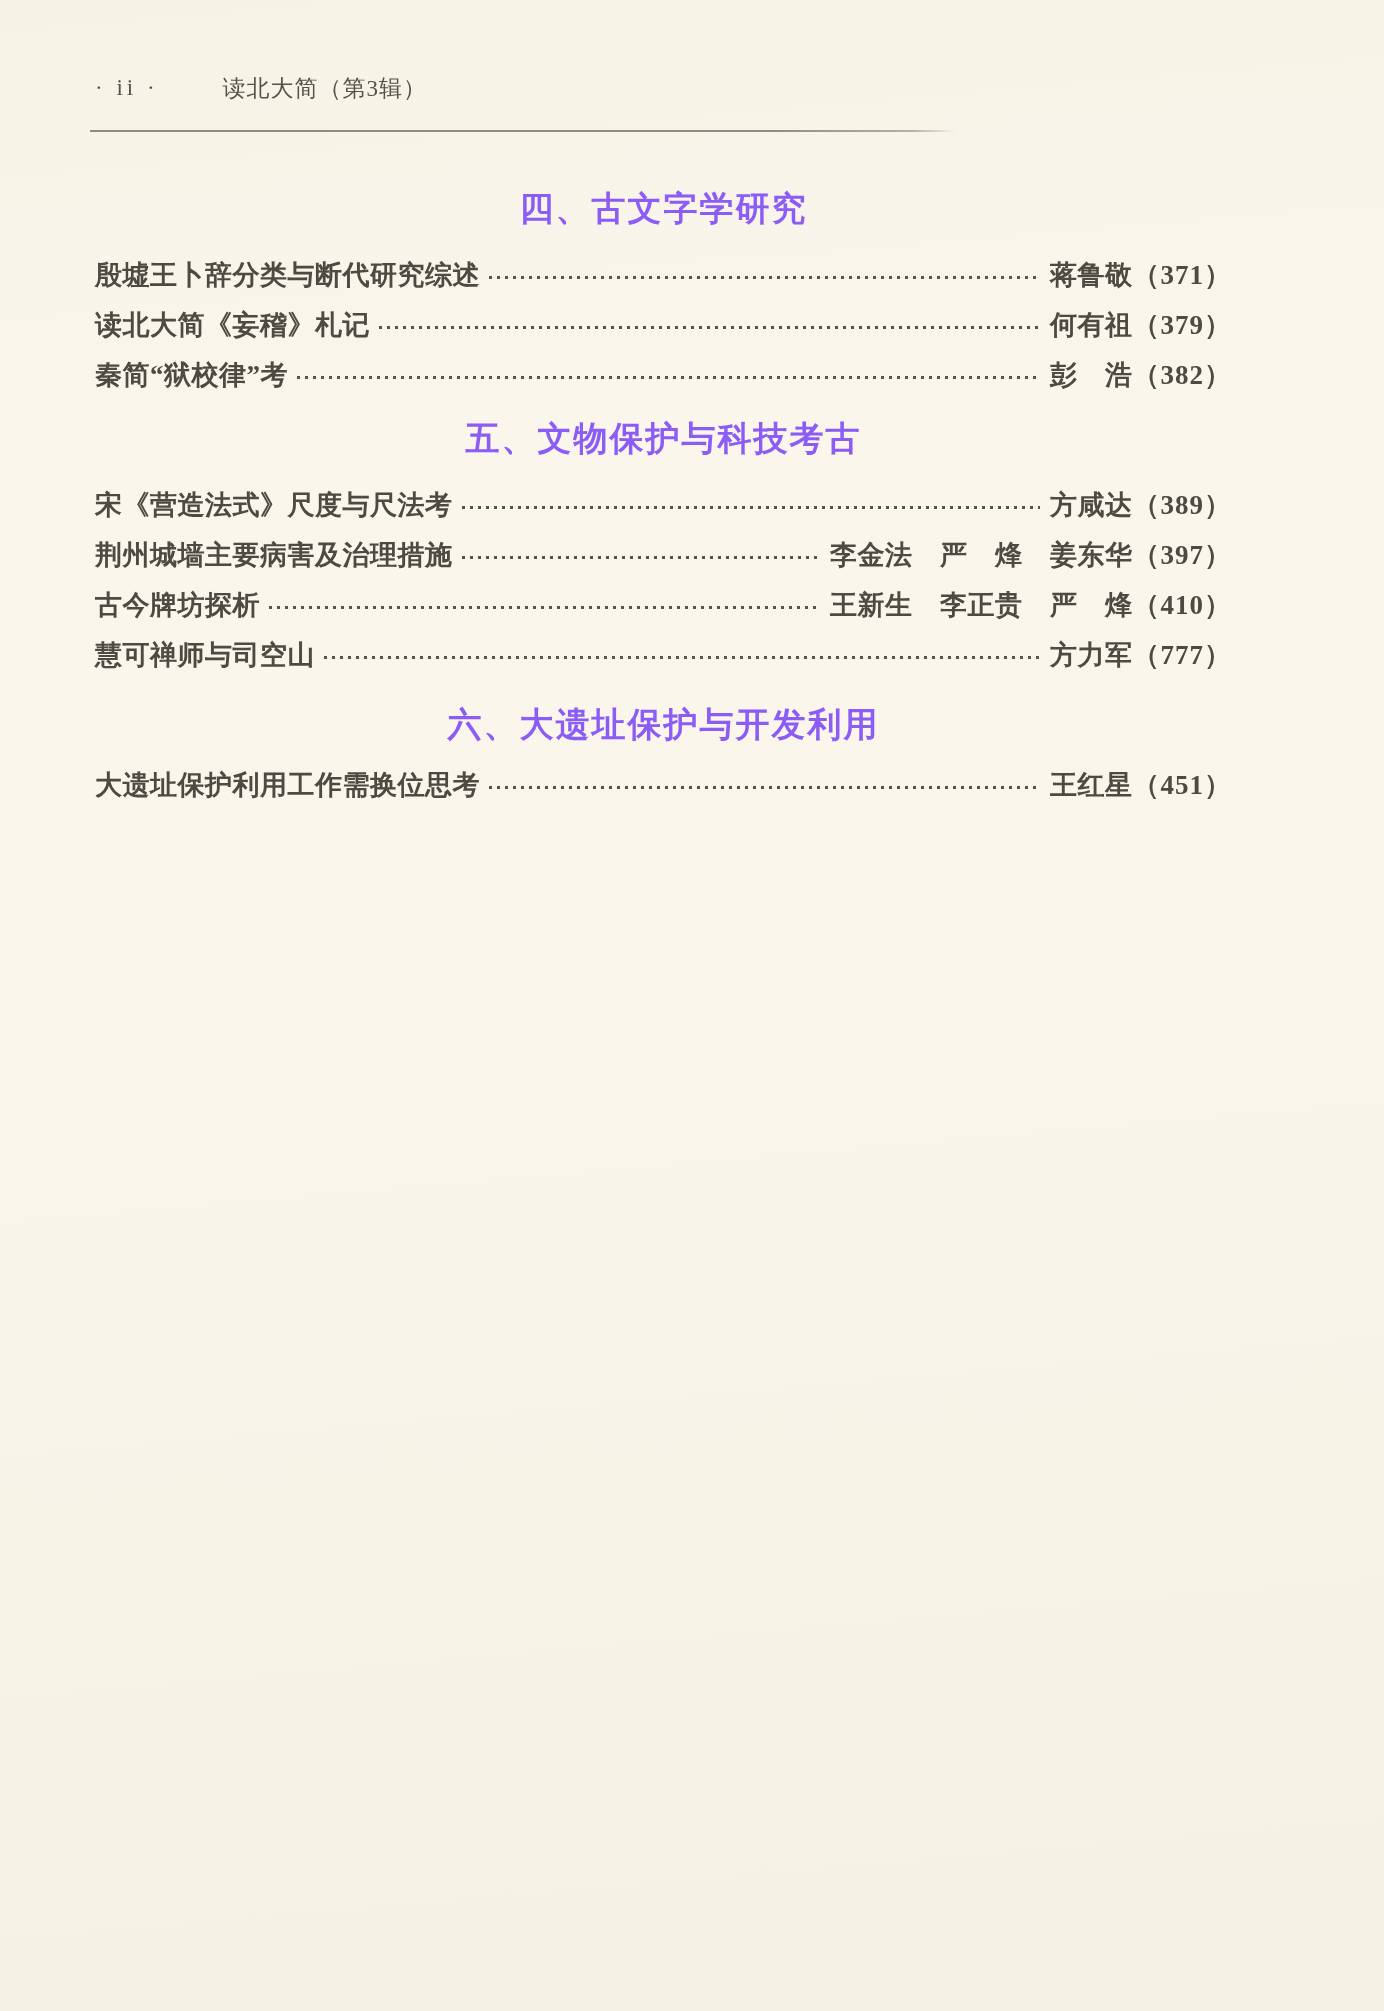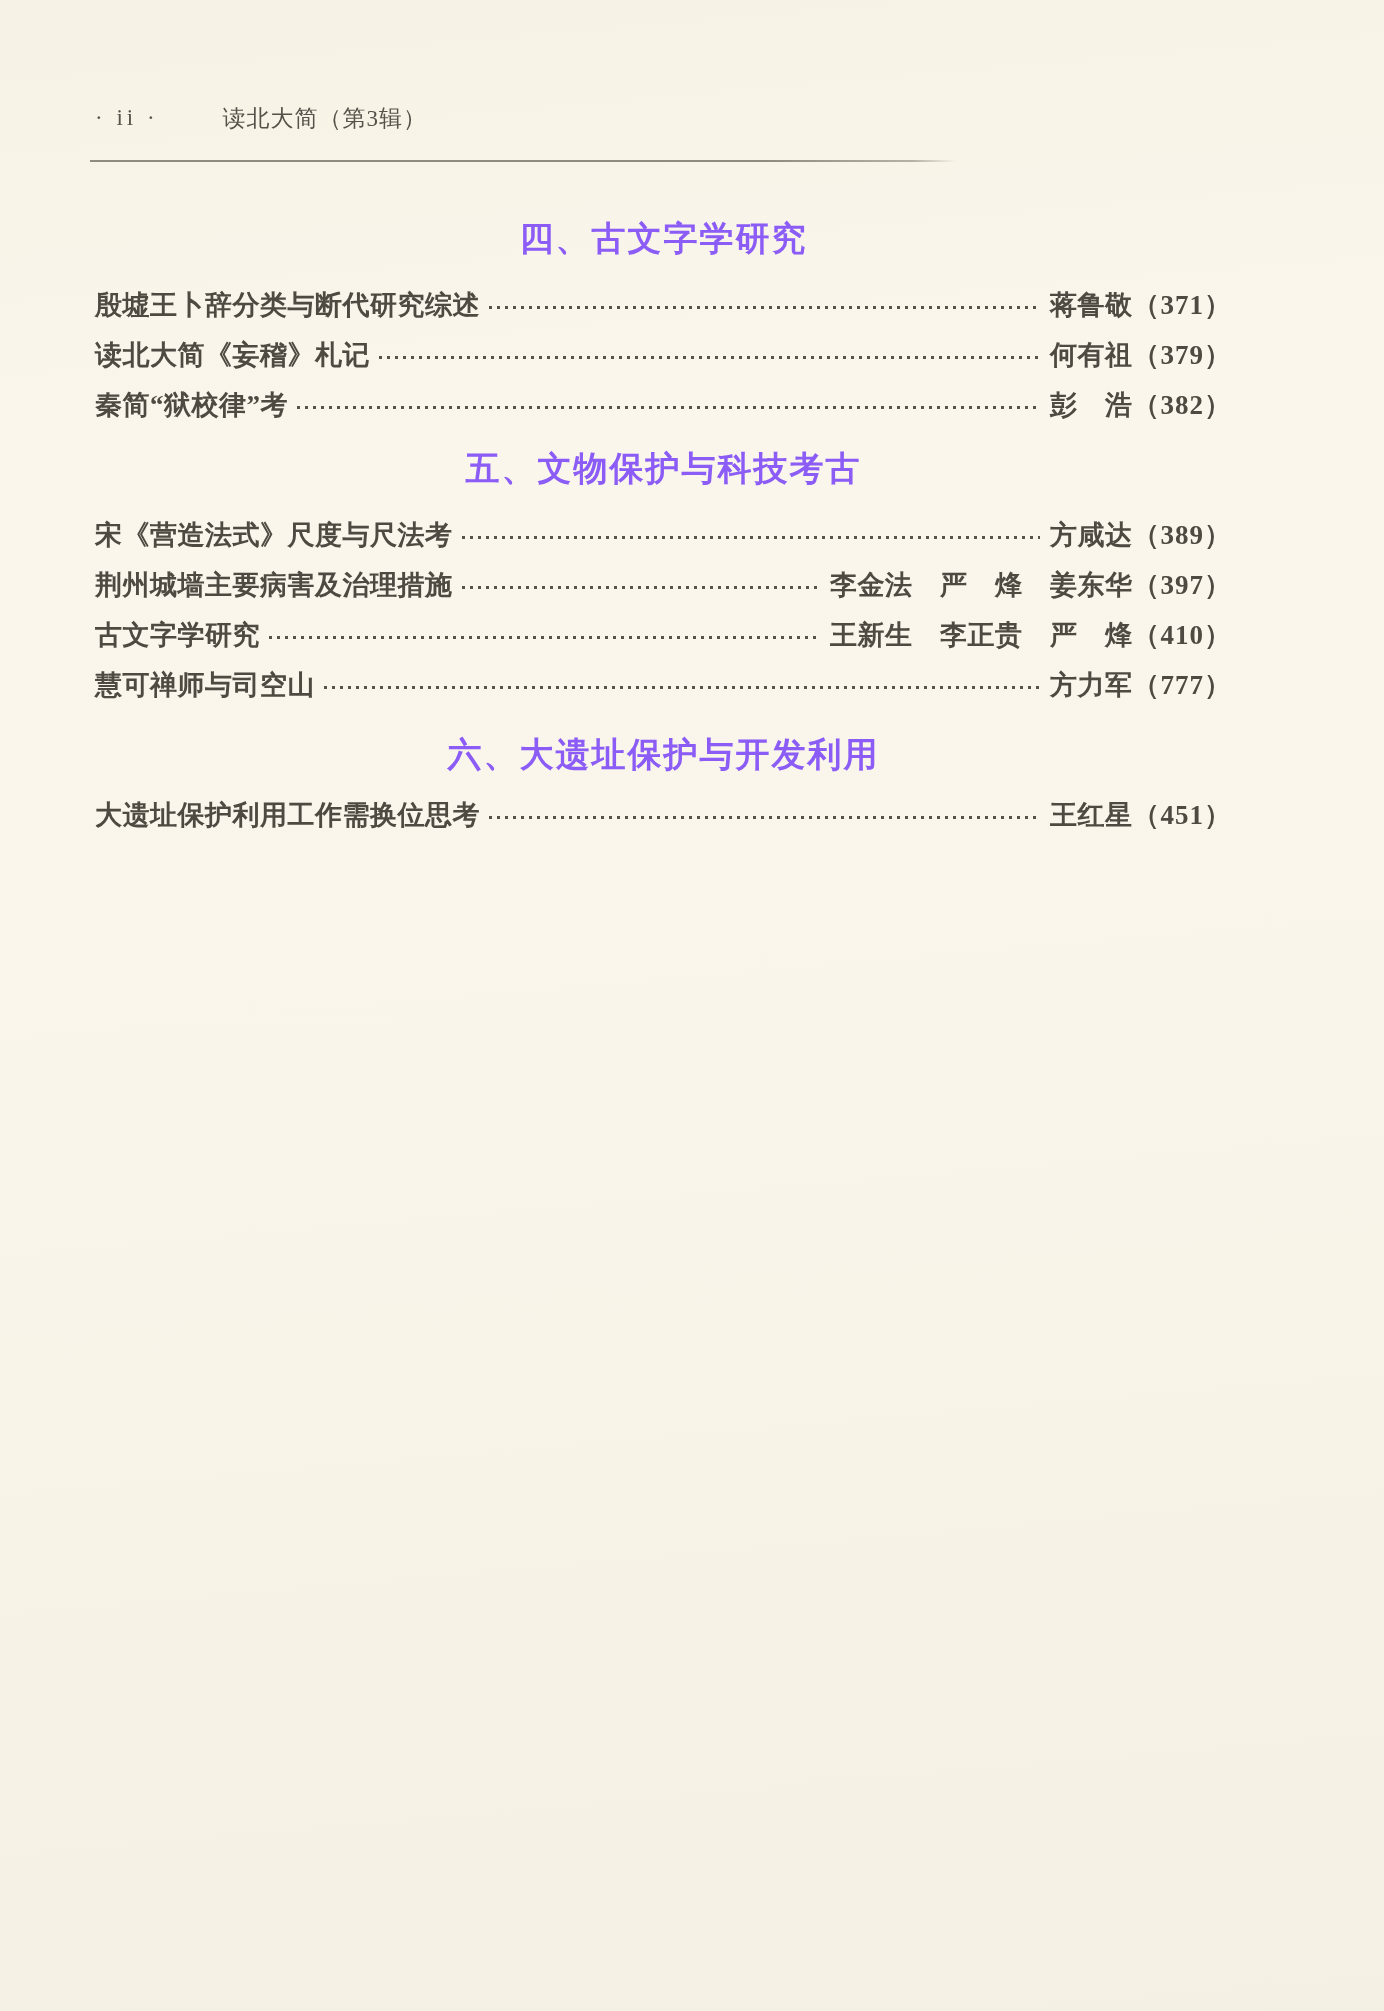--- a/index.html
+++ b/index.html
@@ -19,21 +19,21 @@
     width: 100%;
     height: 100%;
     box-sizing: border-box;
   }
   .content {
     margin-left: 95px;
     margin-right: 152px; 
   }
   
   .running-header {
-    margin-top: 102px;
+    margin-top: 72px;
     height: 32px;
     display: flex;
     align-items: center;
     font-size: 23px;
     color: #56524a;
   }
   .folio {
     letter-spacing: 4px;
   }
   .running-title {
@@ -157,21 +157,21 @@
       </div>
       <div class="toc-row">
         <span class="entry-title">荆州城墙主要病害及治理措施</span>
         <span class="dot-leader"></span>
         <span class="entry-right">
           <span class="entry-authors">李金法　严　烽　姜东华</span>
           <span class="entry-page">（397）</span>
         </span>
       </div>
       <div class="toc-row">
-        <span class="entry-title">古文字学研究</span>
+        <span class="entry-title">古今牌坊探析</span>
         <span class="dot-leader"></span>
         <span class="entry-right">
           <span class="entry-authors">王新生　李正贵　严　烽</span>
           <span class="entry-page">（410）</span>
         </span>
       </div>
       <div class="toc-row">
         <span class="entry-title">慧可禅师与司空山</span>
         <span class="dot-leader"></span>
         <span class="entry-right">

